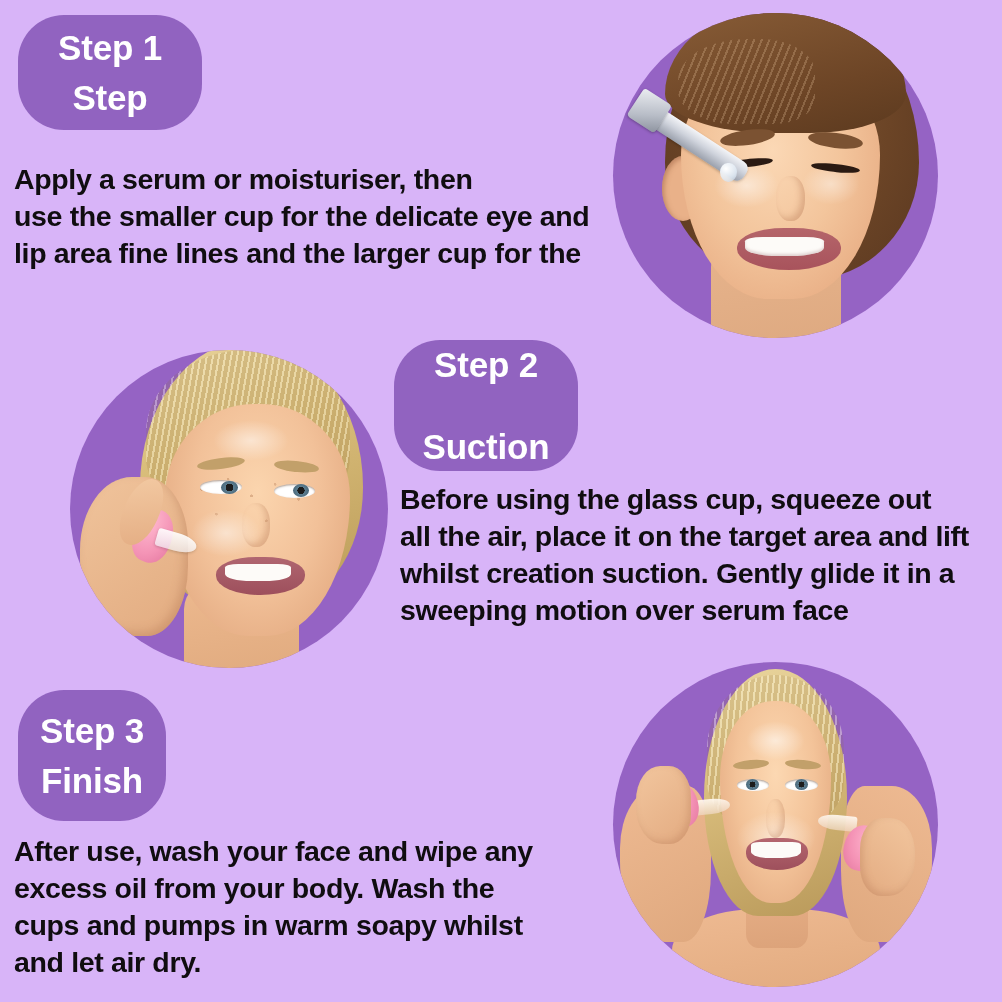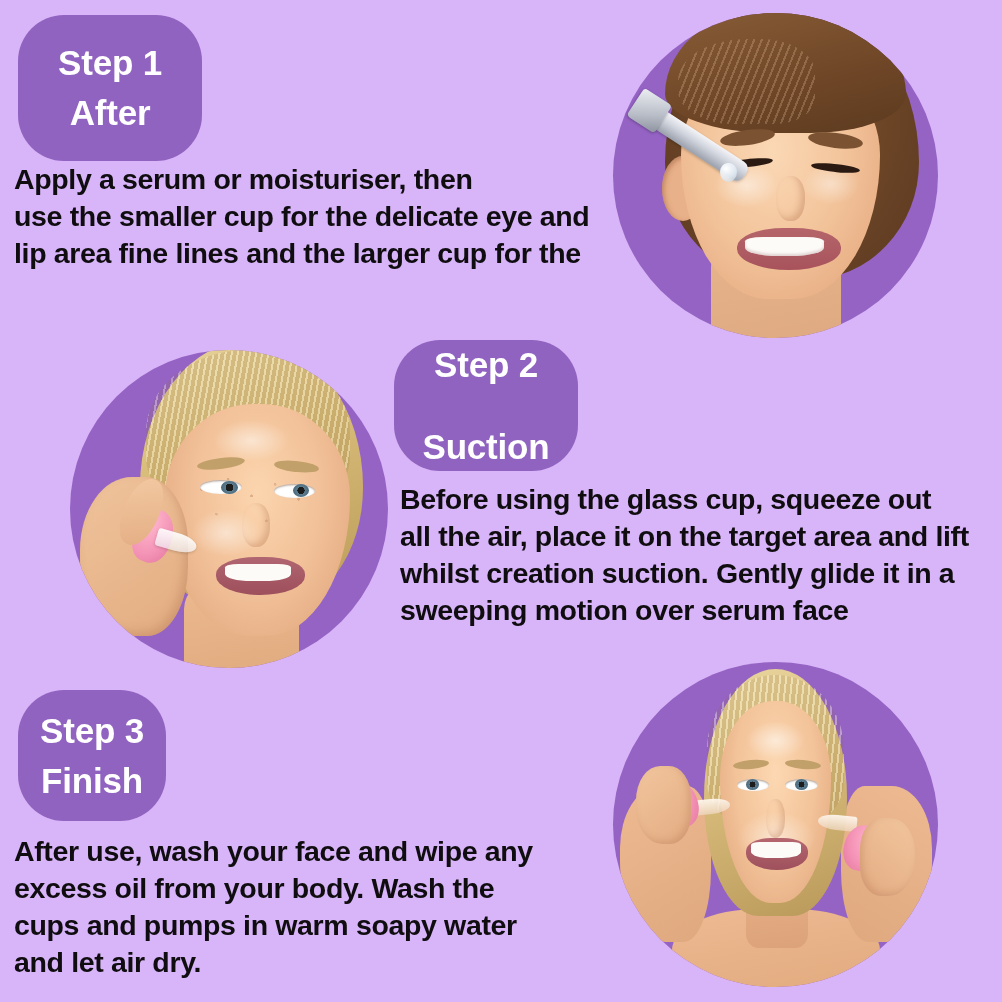--- a/index.html
+++ b/index.html
@@ -62,21 +62,21 @@
     color: #100d10;
     font-size: 28.5px;
     font-weight: bold;
     line-height: 37px;
     letter-spacing: -0.35px;
     z-index: 4;
   }
   .body-text .tline { display: block; white-space: nowrap; }
 
   
-  #badge-1 { left: 18px;  top: 15px;  width: 184px; height: 146px; }
+  #badge-1 { left: 18px;  top: 15px;  width: 184px; height: 115px; }
   #text-1  { left: 14px;  top: 161px; }
   #photo-1 { left: 613px; top: 13px;  width: 325px; height: 325px; }
 
   
   #photo-2 { left: 70px;  top: 350px; width: 318px; height: 318px; }
   #badge-2 { left: 394px; top: 340px; width: 184px; height: 131px; gap: 32px; }
   #text-2  { left: 400px; top: 481px; }
 
   
   #badge-3 { left: 18px;  top: 690px; width: 148px; height: 131px; }
@@ -388,21 +388,21 @@
         <div class="p1-teeth"></div>
       </div>
       <div class="p1-dropper-tube"></div>
       <div class="p1-dropper-cap"></div>
       <div class="p1-drop"></div>
     </div>
   </div>
 
   <div class="step-badge" id="badge-1">
     <span class="badge-line">Step 1</span>
-    <span class="badge-line">After</span>
+    <span class="badge-line">Step</span>
   </div>
 
   <div class="body-text" id="text-1">
     <span class="tline">Apply a serum or moisturiser, then</span>
     <span class="tline">use the smaller cup for the delicate eye and</span>
     <span class="tline">lip area fine lines and the larger cup for the</span>
   </div>
 
   <div class="photo" id="photo-2">
     <div class="photo-inner">
@@ -443,21 +443,21 @@
   </div>
 
   <div class="step-badge" id="badge-3">
     <span class="badge-line">Step 3</span>
     <span class="badge-line">Finish</span>
   </div>
 
   <div class="body-text" id="text-3">
     <span class="tline">After use, wash your face and wipe any</span>
     <span class="tline">excess oil from your body. Wash the</span>
-    <span class="tline">cups and pumps in warm soapy water</span>
+    <span class="tline">cups and pumps in warm soapy whilst</span>
     <span class="tline">and let air dry.</span>
   </div>
 
   <div class="photo" id="photo-3">
     <div class="photo-inner">
       <div class="p3-shoulders"></div>
       <div class="p3-arm-l"></div>
       <div class="p3-arm-r"></div>
       <div class="p3-neck"></div>
       <div class="p3-hair"></div>

